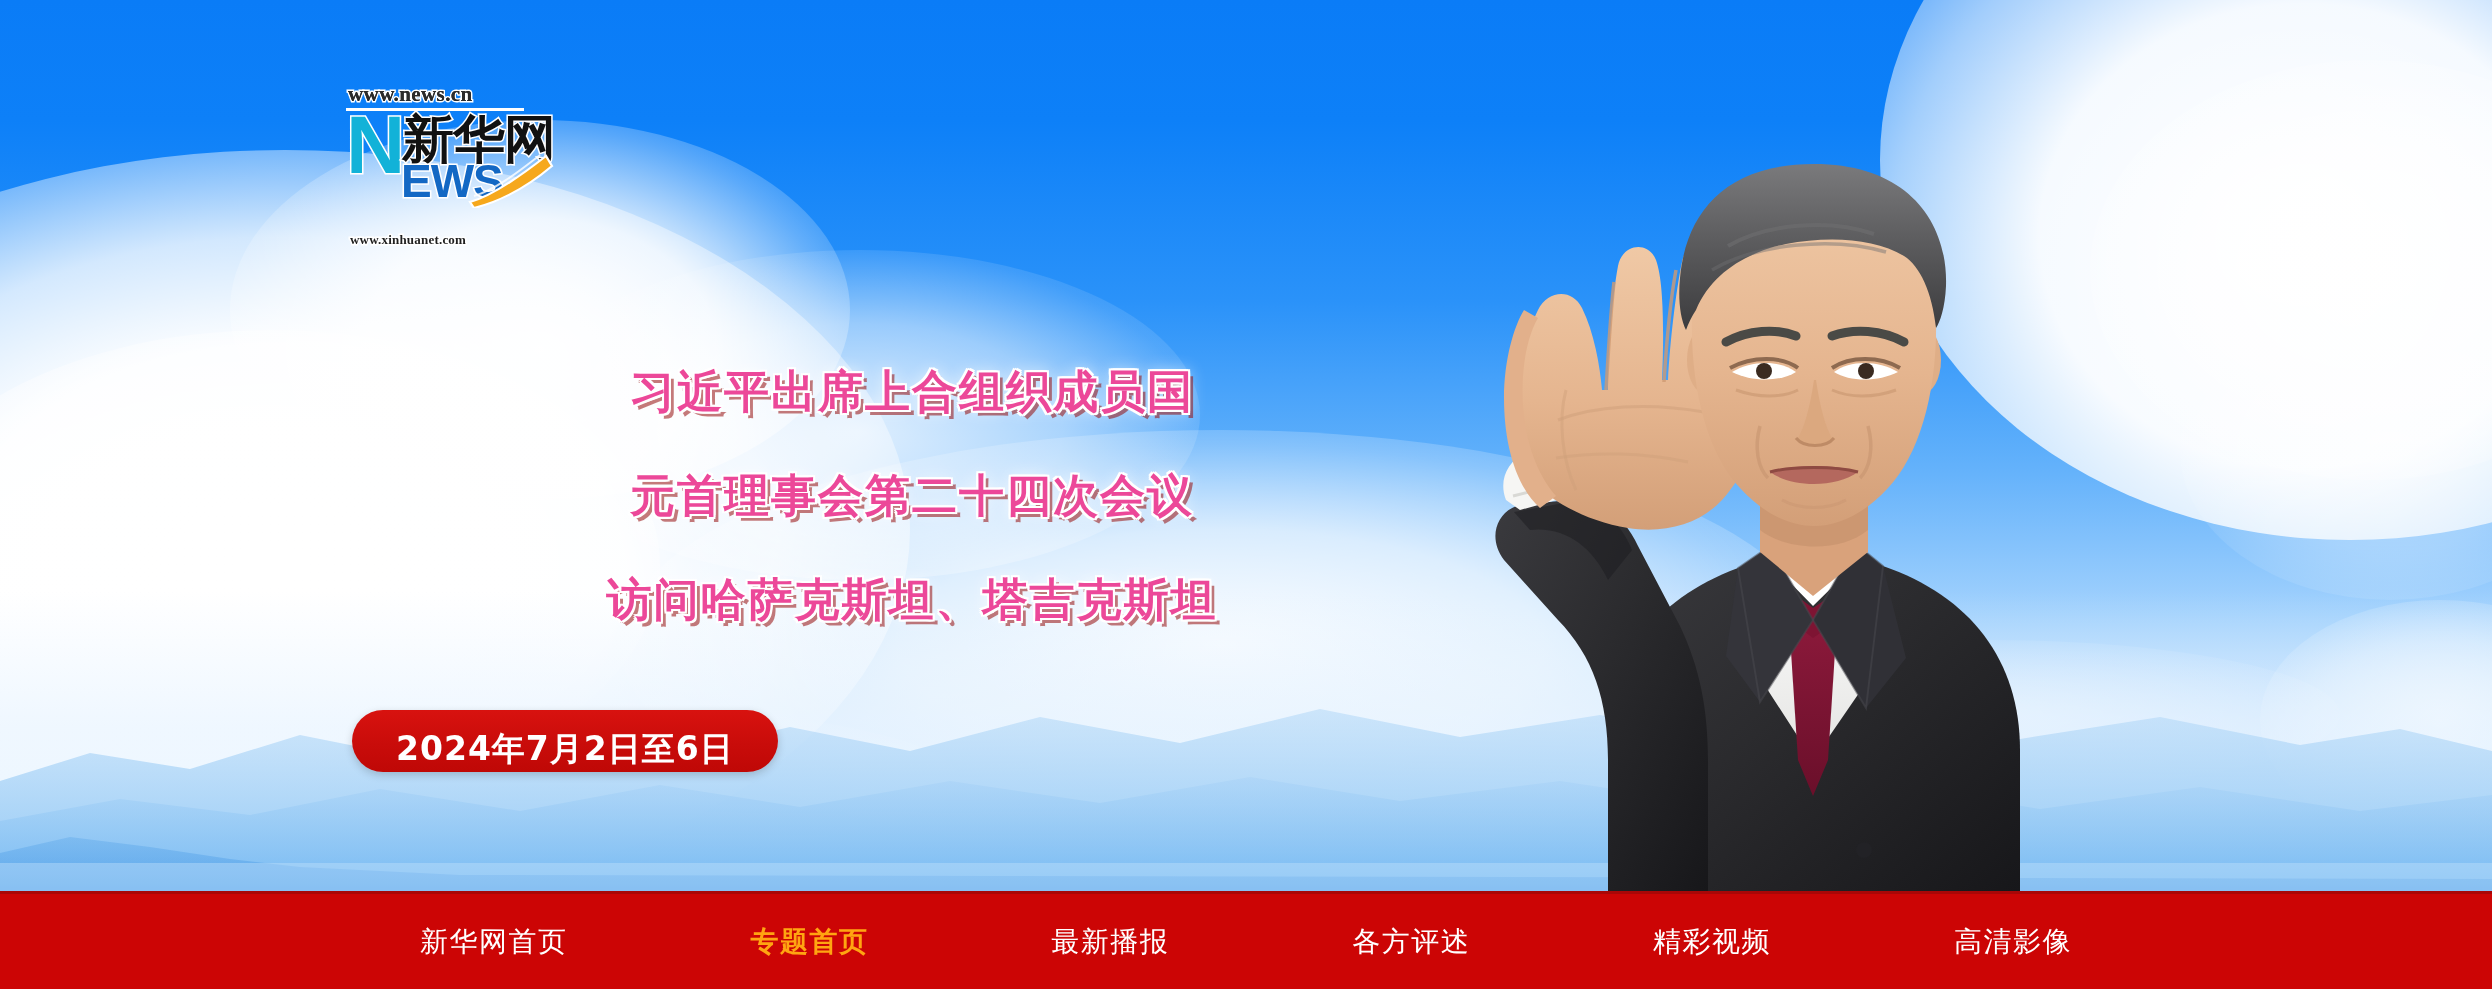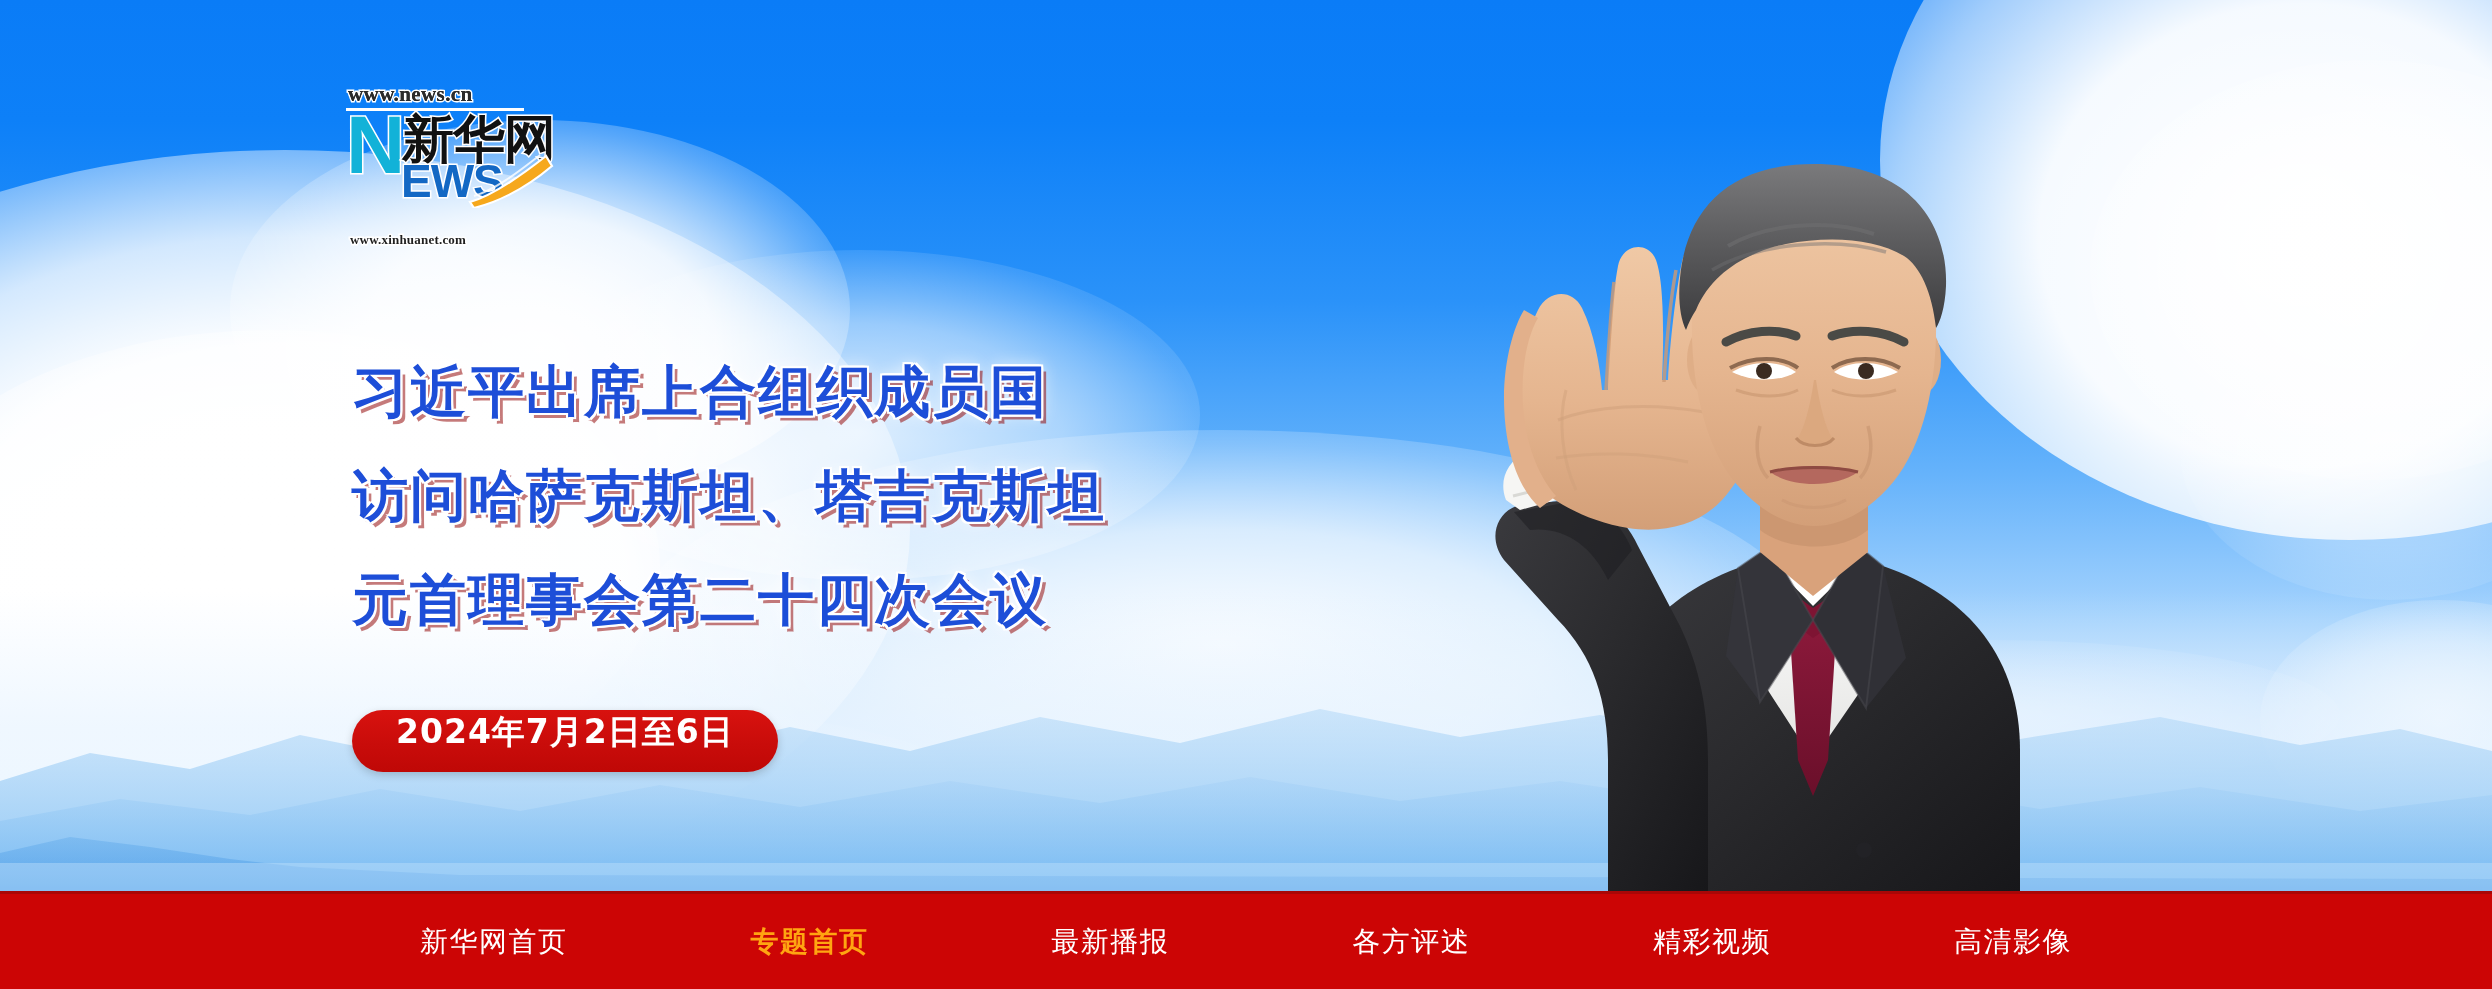--- a/index.html
+++ b/index.html
@@ -133,41 +133,42 @@
     white-space:nowrap;
     margin-top:32px;
   }
 
   
   .headline{
     position:absolute; left:352px; top:340px; width:1120px;
   }
   .hl-line{
     font-family:"DejaVu Sans","Liberation Sans",sans-serif;
-    font-size:56px;
+    font-size:45px;
     font-weight:bold;
     line-height:104px;
     letter-spacing:2px;
-    color:#1d4ed8;
+    color:#ec4899;
     white-space:nowrap;
     text-shadow:
       -2px -2px 0 #ffffff,  2px -2px 0 #ffffff,
       -2px  2px 0 #ffffff,  2px  2px 0 #ffffff,
        0px -2px 0 #ffffff,  0px  2px 0 #ffffff,
       -2px  0px 0 #ffffff,  2px  0px 0 #ffffff,
        5px 5px 0 rgba(150,12,12,.55),
        0 0 16px rgba(255,255,255,.9);
+    text-align: center;
   }
 
   
   .date-pill{
     position:absolute; left:352px; top:710px;
     height:62px; min-width:340px;
     padding:0 44px;
-    display:flex; align-items:flex-start; justify-content:center;
+    display:flex; align-items:flex-end; justify-content:center;
     background:linear-gradient(to bottom,#d8120f 0%, #c90c0a 55%, #bf0806 100%);
     border-radius:34px;
     box-shadow:0 3px 8px rgba(0,0,0,.18);
   }
   .date-pill-text{
     font-family:"DejaVu Sans","Liberation Sans",sans-serif;
     font-size:33px; font-weight:bold; color:#ffffff;
     letter-spacing:1px; white-space:nowrap;
   }
 
@@ -260,22 +261,22 @@
       <svg viewBox="0 0 86 56" width="86" height="56">
         <path d="M2,50 C24,44 50,26 78,4 L84,14 C58,36 30,50 6,56 Z" fill="#F6A81C" stroke="#ffffff" stroke-width="2.2"></path>
         <path d="M6,44 C26,38 48,22 72,3" fill="none" stroke="#ffffff" stroke-width="2" opacity=".8"></path>
       </svg>
     </div>
     <div class="logo-url-bot">www.xinhuanet.com</div>
   </div>
 
   <div class="headline">
     <div class="hl-line">习近平出席上合组织成员国</div>
+    <div class="hl-line">元首理事会第二十四次会议</div>
     <div class="hl-line">访问哈萨克斯坦、塔吉克斯坦</div>
-    <div class="hl-line">元首理事会第二十四次会议</div>
   </div>
 
   <div class="date-pill">
     <span class="date-pill-text">2024年7月2日至6日</span>
   </div>
 
   <div class="portrait">
     <svg viewBox="0 0 760 831" preserveAspectRatio="xMidYMax meet">
       <defs>
         <linearGradient id="suitG" x1="0" y1="0" x2="1" y2="1">

